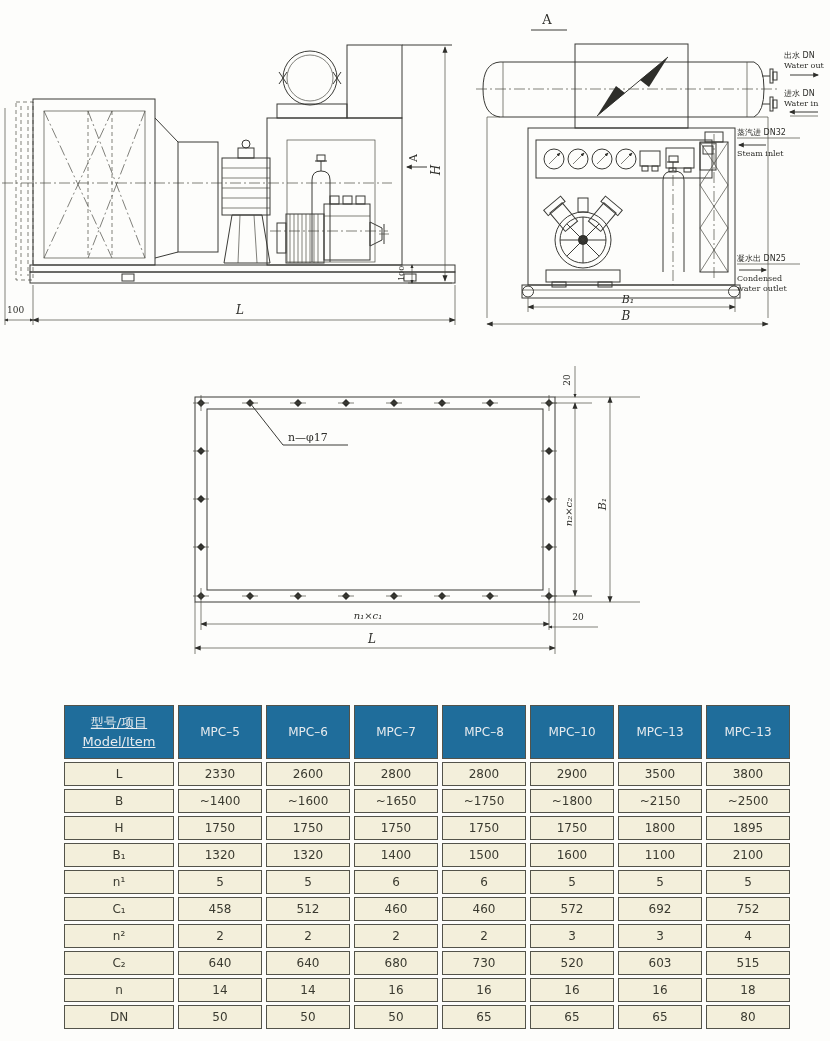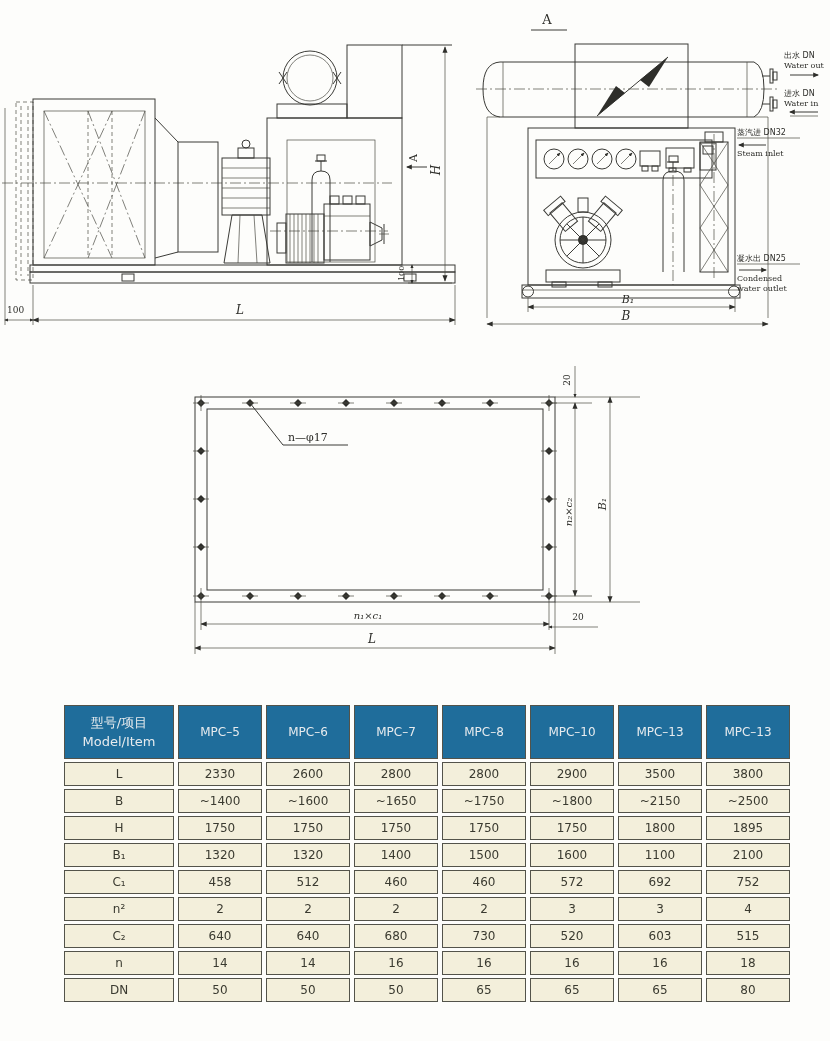--- a/index.html
+++ b/index.html
@@ -15,21 +15,21 @@
   .cl{stroke:#4a4a44;stroke-width:0.7;fill:none;stroke-dasharray:11 3 2 3;}
   .dash{stroke:#4a4a44;stroke-width:0.7;fill:none;stroke-dasharray:4 3;}
   .fillb{fill:#2e2e2a;stroke:none;}
 
   #spec-table{position:absolute;left:60px;top:702px;border-collapse:separate;
               border-spacing:4px 3px;font-family:"DejaVu Sans",sans-serif;}
   #spec-table th,#spec-table td{border:1px solid #53534a;text-align:center;
               vertical-align:middle;padding:0 2px;}
   #spec-table thead th{background:#1f6d9b;color:#e7ebee;font-weight:normal;
               height:52px;font-size:12px;width:78px;}
-  #spec-table thead th.hmodel{width:104px;font-size:13px;line-height:1.5;}
+  #spec-table thead th.hmodel{width:104px;font-size:13px;line-height:1.5;text-decoration:underline;}
   #spec-table thead th.hmodel .en{font-size:13px;}
   #spec-table tbody th,#spec-table tbody td{background:#f3efdb;color:#3a3a30;
               height:22px;font-size:12px;font-weight:normal;}
 </style>
 </head>
 <body>
 
 <div class="sheet">
 
 <svg width="830" height="348" viewBox="0 0 830 348" style="top:0">
@@ -470,20 +470,30 @@
           <th>B₁</th>
           <td>1320</td>
           <td>1320</td>
           <td>1400</td>
           <td>1500</td>
           <td>1600</td>
           <td>1100</td>
           <td>2100</td>
         </tr>
         <tr>
+          <th>n¹</th>
+          <td>5</td>
+          <td>5</td>
+          <td>6</td>
+          <td>6</td>
+          <td>5</td>
+          <td>5</td>
+          <td>5</td>
+        </tr>
+        <tr>
           <th>C₁</th>
           <td>458</td>
           <td>512</td>
           <td>460</td>
           <td>460</td>
           <td>572</td>
           <td>692</td>
           <td>752</td>
         </tr>
         <tr>

